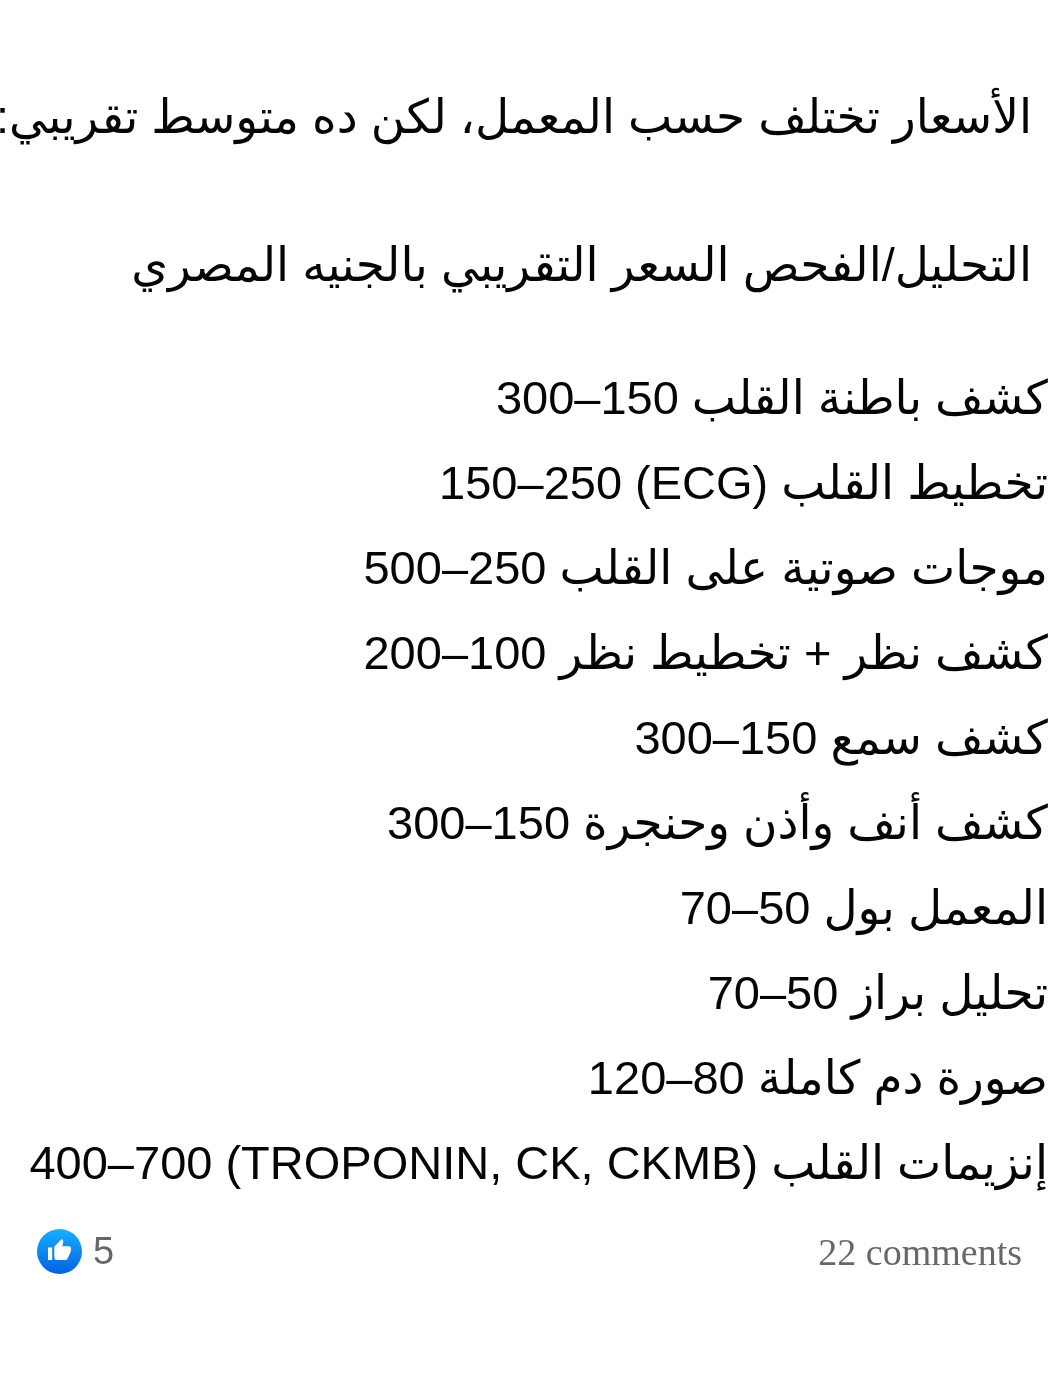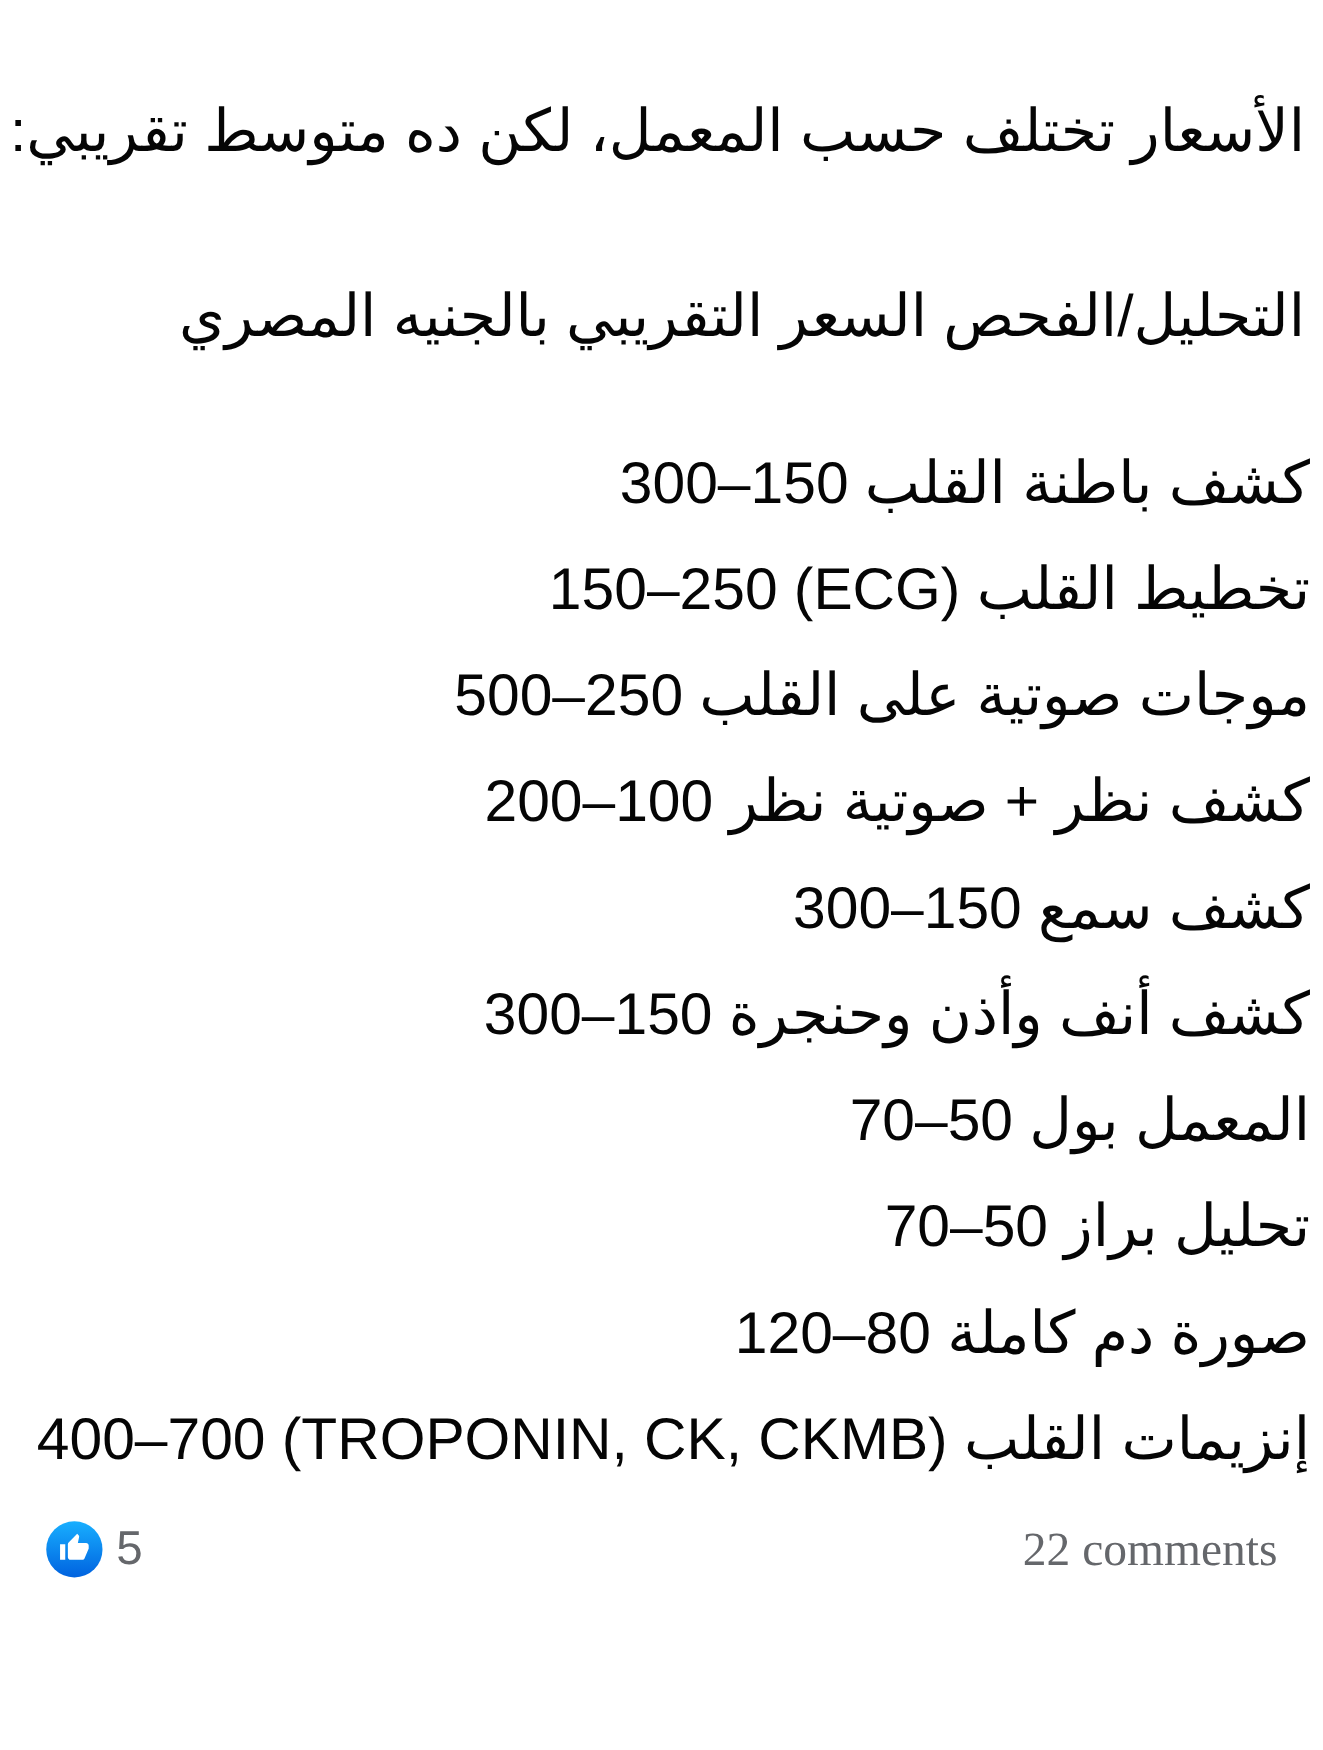--- a/index.html
+++ b/index.html
@@ -12,21 +12,21 @@
     color: #050505;
   }
   .post-text {
     direction: rtl;
     text-align: right;
     padding: 58px 10px 0 0;
     font-size: 47px;
     font-weight: 400;
   }
   .post-text p {
-    margin: 4px;
+    margin: 16px;
     line-height: 85px;
     white-space: nowrap;
   }
   p.intro   { margin-bottom: 63px; }
   p.list-header { margin-bottom: 48px; }
   .price-list p.row { margin: 0; }
   .row .price { margin-right: 13px; }
 
   .engagement-bar {
     margin-top: 24px;
@@ -67,21 +67,21 @@
 
 <div class="post-text">
   <p class="intro">الأسعار تختلف حسب المعمل، لكن ده متوسط تقريبي:</p>
 
   <p class="list-header">التحليل/الفحص السعر التقريبي بالجنيه المصري</p>
 
   <div class="price-list" id="price-list">
       <p class="row"><span class="label">كشف باطنة القلب</span><span class="price" dir="ltr">300–150</span></p>
       <p class="row"><span class="label">تخطيط القلب (ECG)</span><span class="price" dir="ltr">150–250</span></p>
       <p class="row"><span class="label">موجات صوتية على القلب</span><span class="price" dir="ltr">500–250</span></p>
-      <p class="row"><span class="label">كشف نظر + صوتية نظر</span><span class="price" dir="ltr">200–100</span></p>
+      <p class="row"><span class="label">كشف نظر + تخطيط نظر</span><span class="price" dir="ltr">200–100</span></p>
       <p class="row"><span class="label">كشف سمع</span><span class="price" dir="ltr">300–150</span></p>
       <p class="row"><span class="label">كشف أنف وأذن وحنجرة</span><span class="price" dir="ltr">300–150</span></p>
       <p class="row"><span class="label">المعمل بول</span><span class="price" dir="ltr">70–50</span></p>
       <p class="row"><span class="label">تحليل براز</span><span class="price" dir="ltr">70–50</span></p>
       <p class="row"><span class="label">صورة دم كاملة</span><span class="price" dir="ltr">120–80</span></p>
       <p class="row"><span class="label">إنزيمات القلب (TROPONIN, CK, CKMB)</span><span class="price" dir="ltr">400–700</span></p>
     </div>
 </div>
 
 <div class="engagement-bar">

